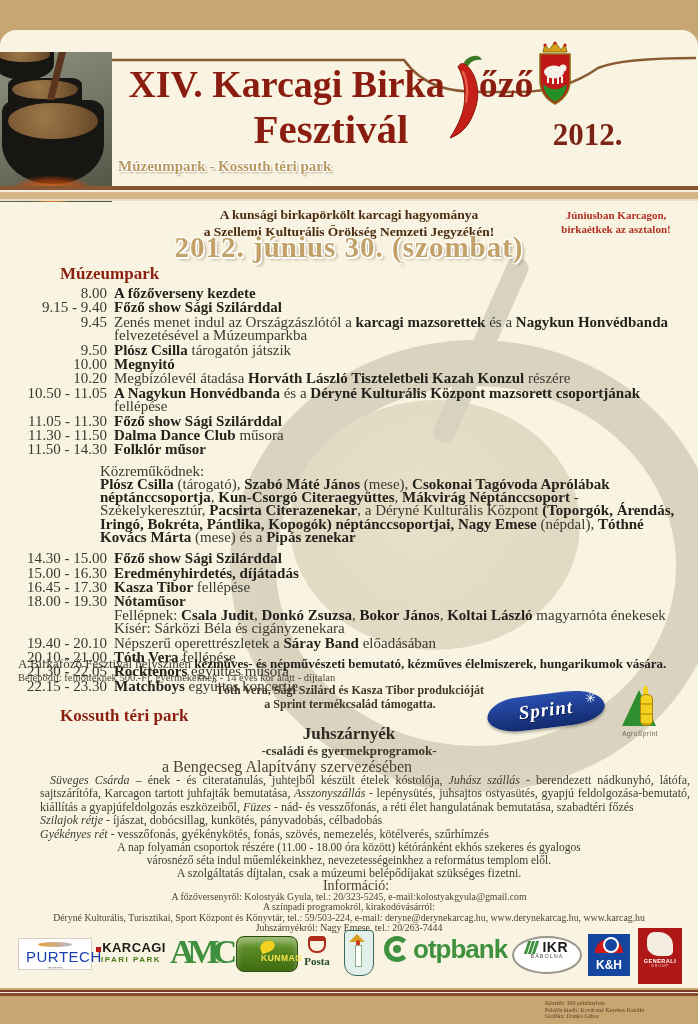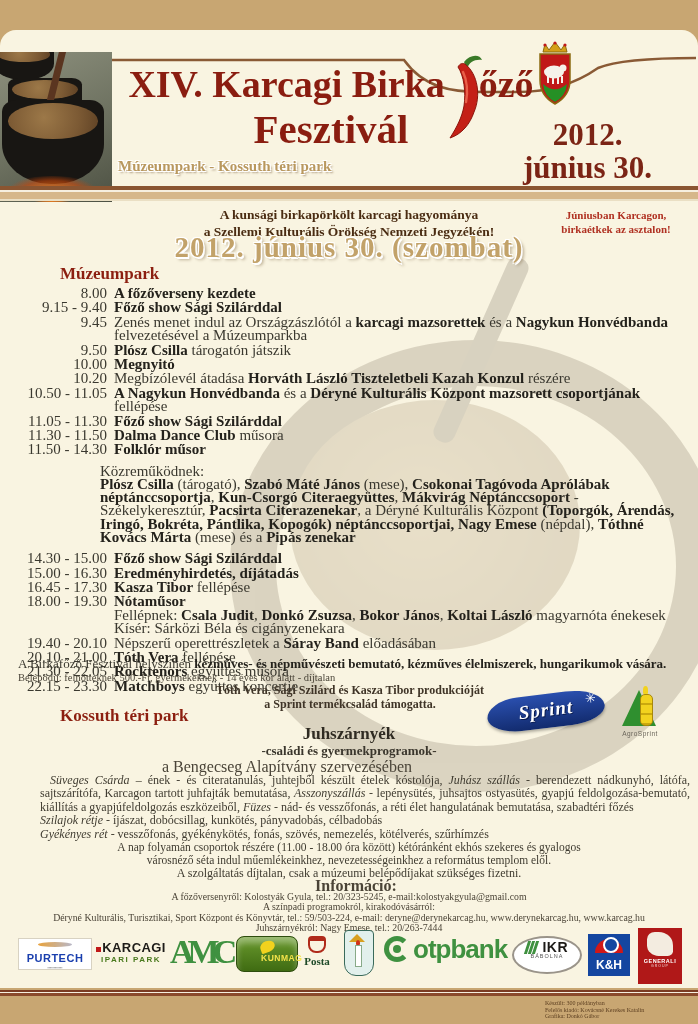--- a/index.html
+++ b/index.html
@@ -77,29 +77,29 @@
   .agro-label{font-family:"Liberation Sans",sans-serif;font-size:6.5px;color:#6a655a;letter-spacing:.5px;margin-top:2px;}
   .kossuth-title{position:absolute;left:0;top:724px;width:698px;text-align:center;font-weight:700;font-size:17px;color:#2f2b22;}
   .kossuth-sub{position:absolute;left:0;top:743px;width:698px;text-align:center;font-weight:700;font-size:13px;color:#3a362c;}
   .kossuth-org{position:absolute;left:0;top:758px;width:574px;text-align:center;font-size:16px;color:#4a4438;}
   .sheep-programs{position:absolute;left:40px;top:774px;width:650px;font-size:12px;line-height:13.4px;
                   color:#3f3b30;text-align:justify;}
   .sheep-programs div:first-child{text-indent:10px;}
   .walk-note{position:absolute;left:60px;top:841px;width:578px;text-align:center;font-size:11.5px;line-height:13px;color:#3f3b30;}
   .service-note{position:absolute;left:0;top:866px;width:698px;text-align:center;font-size:12px;color:#3f3b30;}
   .info{position:absolute;left:0;top:880px;width:698px;text-align:center;color:#4a4336;}
-  .info-heading{font-weight:700;font-size:16px;line-height:12px;padding-left:14px;}
+  .info-heading{font-weight:400;font-size:14px;line-height:12px;padding-left:14px;}
   .info-line{font-size:9.8px;line-height:10.3px;}
   
   .logos{position:absolute;left:0;top:928px;width:698px;height:60px;font-family:"Liberation Sans",sans-serif;}
   .logo{position:absolute;}
   .purtech{left:18px;top:10px;width:72px;height:30px;background:#fff;border:1px solid #d8d2c2;text-align:center;}
   .purtech .swoosh{display:block;width:34px;height:5px;margin:3px auto 1px;border-radius:50%;
                    background:linear-gradient(90deg,#e8a23c,#b8b8c8);}
-  .purtech .pt{font-size:11px;font-weight:700;color:#1a3fae;letter-spacing:.5px;}
+  .purtech .pt{font-size:15px;font-weight:400;color:#1a3fae;letter-spacing:.5px;margin-left:7px;}
   .purtech .sub{display:block;font-size:3.5px;color:#888;}
   .karcagi{left:96px;top:12px;width:70px;text-align:center;}
   .karcagi .l1{font-size:13px;font-weight:700;color:#1d1b18;letter-spacing:.4px;}
   .karcagi .sq{display:inline-block;width:5px;height:5px;background:#c01818;margin-right:1px;}
   .karcagi .l2{font-size:8px;font-weight:700;color:#4a7a1e;letter-spacing:1.5px;}
   .amc{left:170px;top:2px;width:64px;font-family:"Liberation Serif",serif;
        font-size:34px;font-weight:700;color:#3f9140;letter-spacing:-7px;line-height:44px;}
   .kunmag{left:236px;top:8px;width:60px;height:34px;border-radius:8px;border:1px solid #2e4d0e;
           background:linear-gradient(#6a9a2e,#3f6b12);text-align:center;box-shadow:inset 0 6px 6px rgba(255,255,255,.35);}
   .kunmag .seed{display:block;width:15px;height:11px;margin:4px auto 1px;background:#f2d21e;border-radius:50% 50% 50% 10%;transform:rotate(-20deg);}
@@ -190,21 +190,20 @@
     <ellipse cx="18" cy="32" rx="10" ry="6.5" fill="#f5f2ea"></ellipse>
     <circle cx="27" cy="28" r="3.5" fill="#f5f2ea"></circle>
     <rect x="11" y="36" width="2" height="7" fill="#f5f2ea"></rect>
       <rect x="16" y="37" width="2" height="7" fill="#f5f2ea"></rect>
     <rect x="21" y="37" width="2" height="7" fill="#f5f2ea"></rect>
       <rect x="25" y="36" width="2" height="7" fill="#f5f2ea"></rect>
   </svg>
 
   <div class="date-tab">
     <div class="date-year">2012.</div>
-    <div class="date-day">június 30.</div>
   </div>
 
   <div class="divider"></div>
 
   <div class="tagline">
     <div>A kunsági birkapörkölt karcagi hagyománya</div>
     <div>a Szellemi Kulturális Örökség Nemzeti Jegyzékén!</div>
   </div>
   <div class="side-note">
     <div>Júniusban Karcagon,</div>

